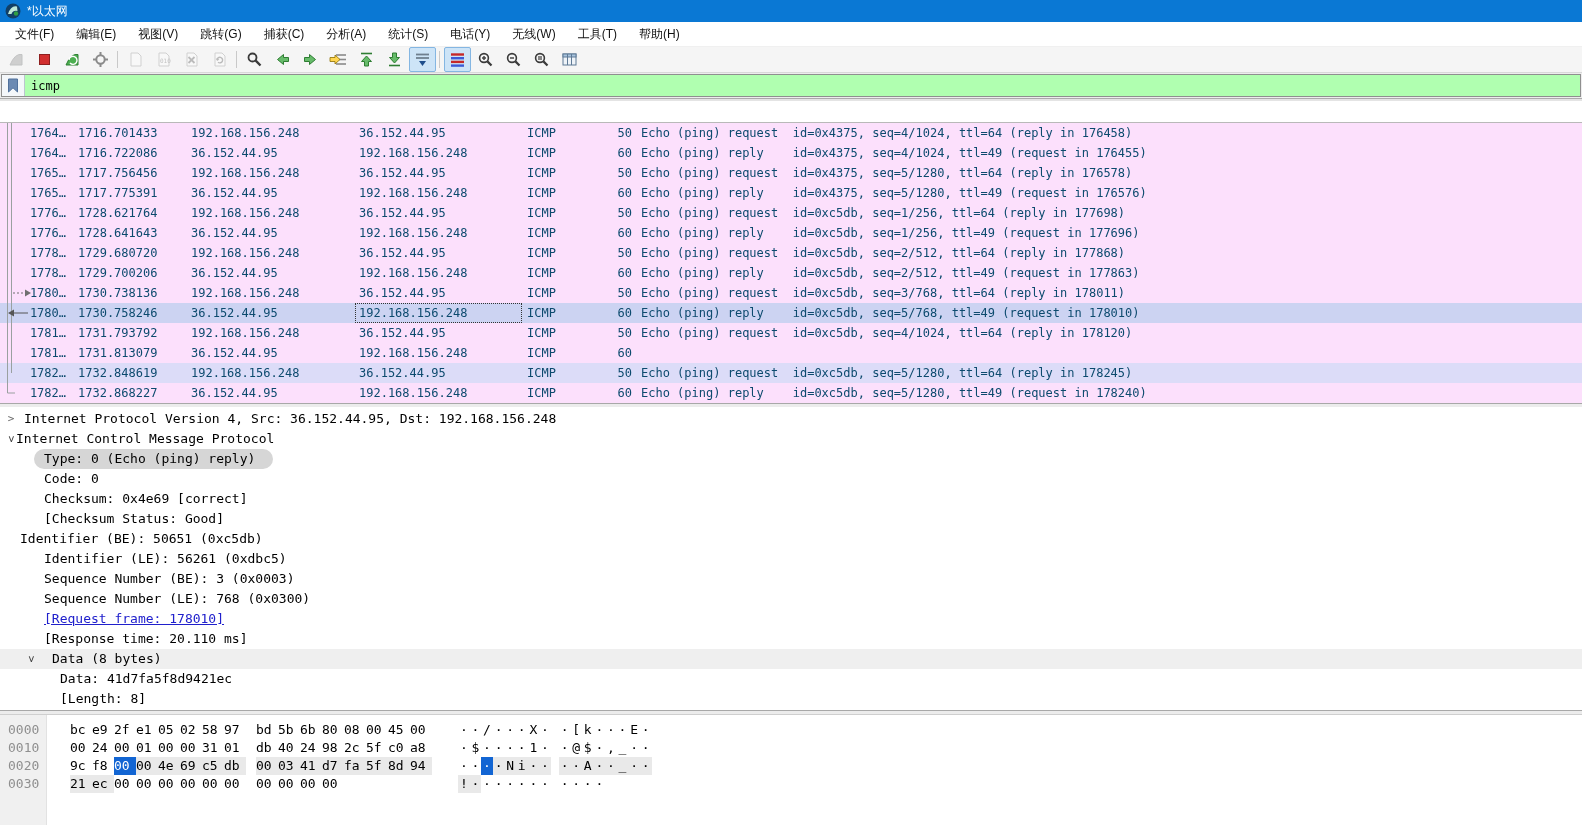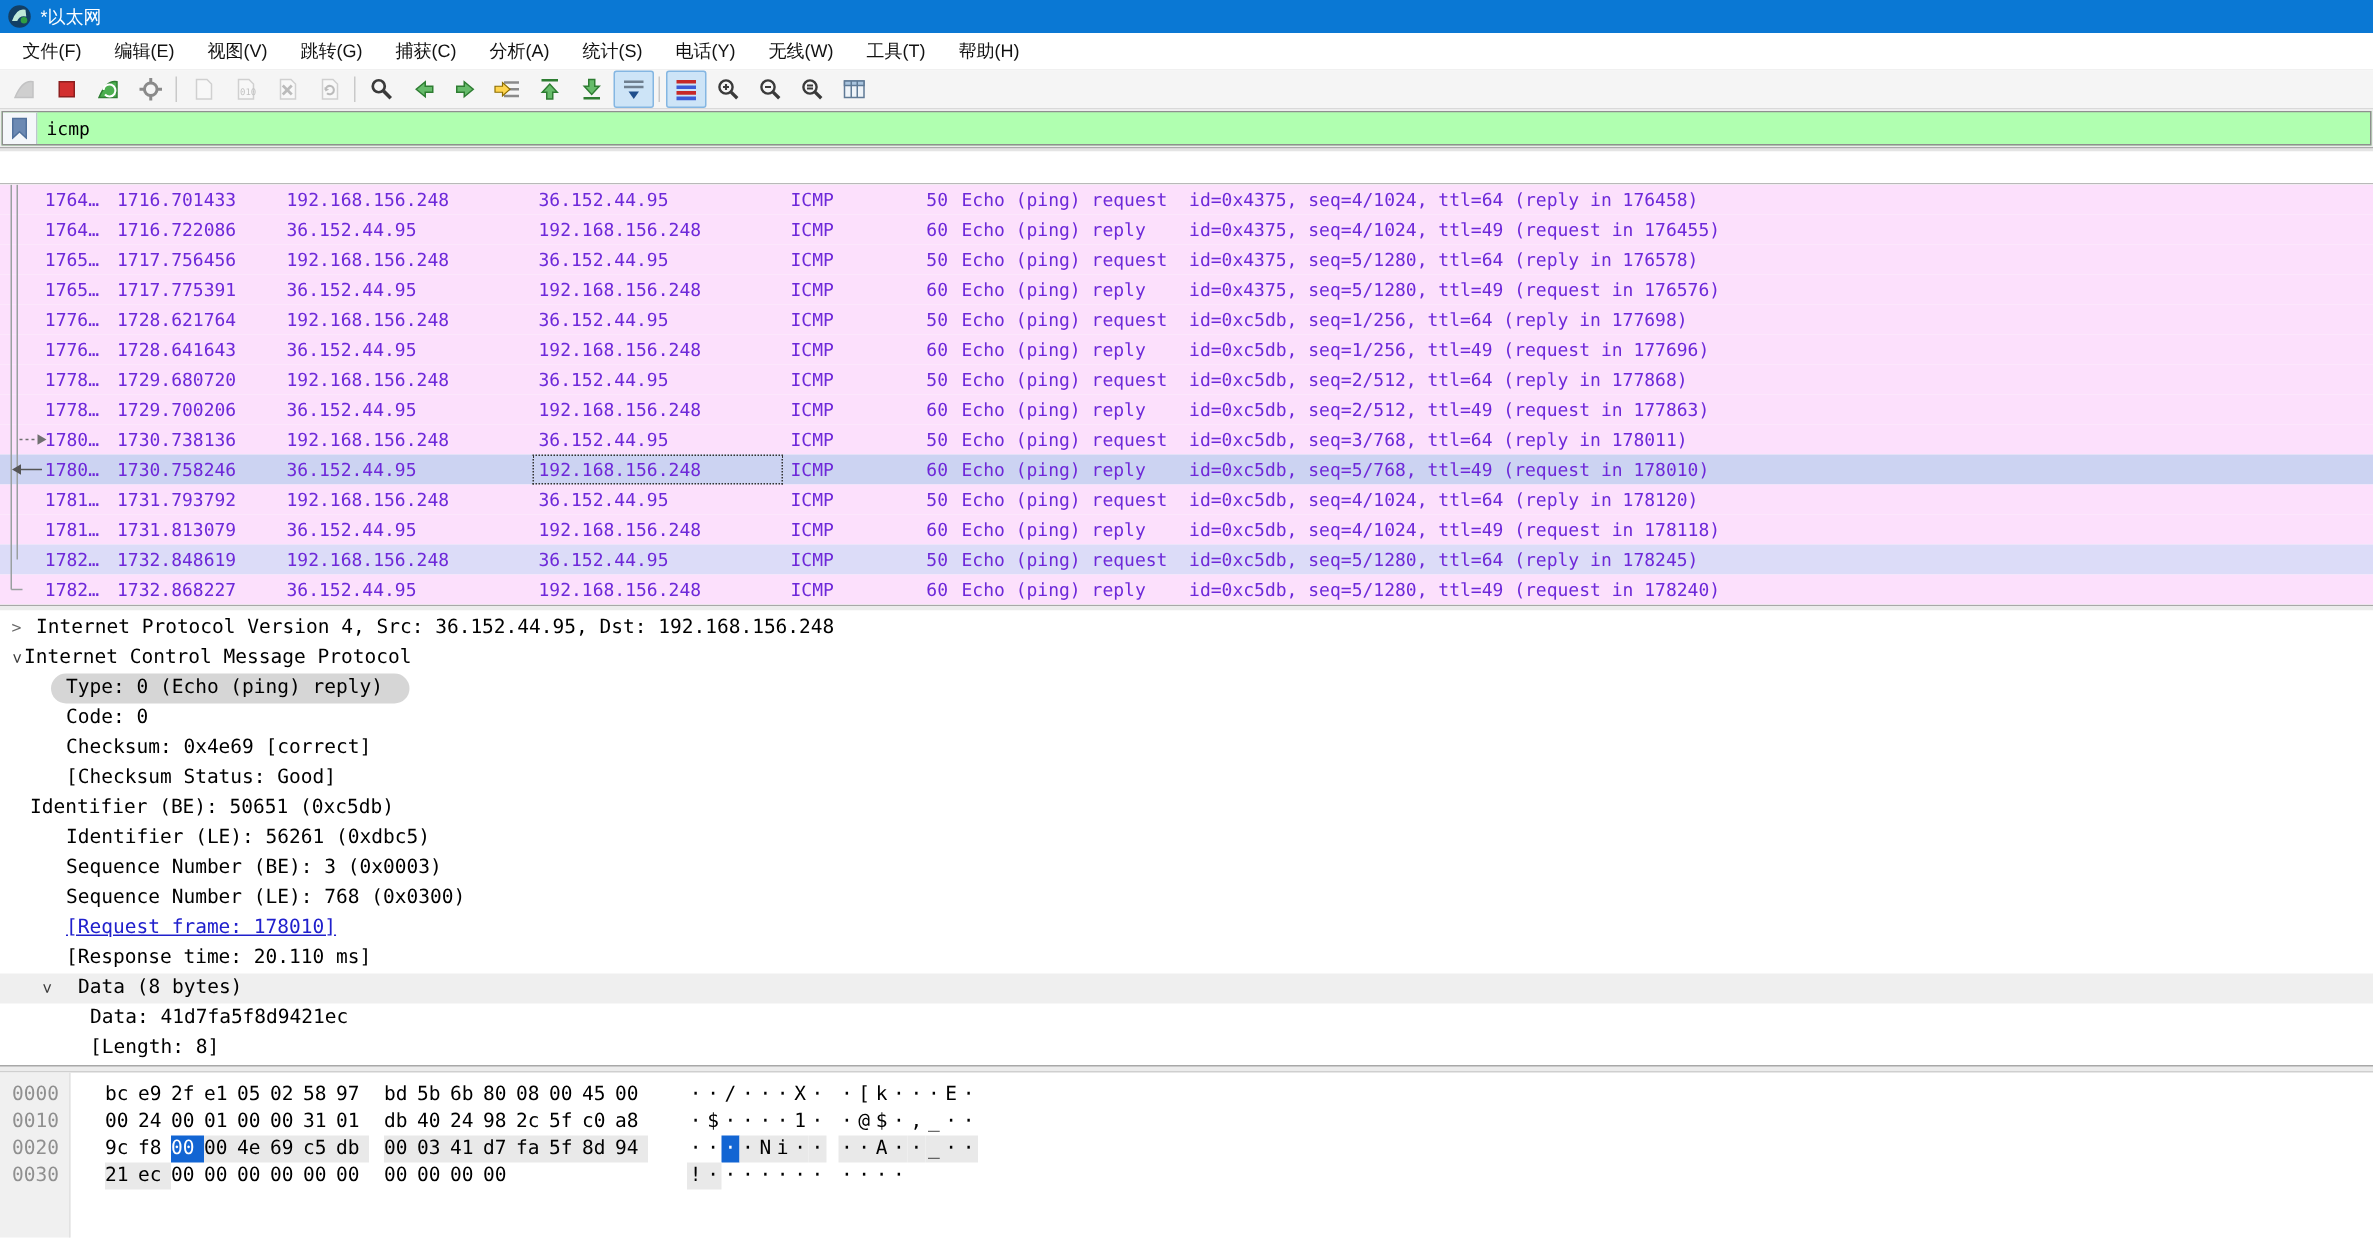--- a/index.html
+++ b/index.html
@@ -26,21 +26,21 @@
   .bookmark{width:22px;background:#f4f7fa;border-right:1px solid #bcC6cf;display:flex;align-items:center;justify-content:center;}
   .filter-input{flex:1;border:none;outline:none;background:var(--filterbg,#b0ffb0);
     font-family:"DejaVu Sans Mono","Liberation Mono",monospace;font-size:12px;padding:0 6px;color:#000;}
   
   .thin-split{height:2px;background:#e4e4e4;}
   .pkt-header{height:21px;background:#fff;border-bottom:1px solid #b9b9b9;display:flex;
     font-family:"DejaVu Sans Mono","Liberation Mono",monospace;font-size:12px;color:#000;}
   .hcell{border-right:1px solid #c9c9c9;padding:3px 0 0 4px;box-sizing:border-box;white-space:nowrap;overflow:hidden;margin-top:27px;}
   .pkt-rows{position:relative;height:280px;overflow:hidden;background:#fff;}
   .prow{display:flex;height:20px;line-height:20px;font-family:"DejaVu Sans Mono","Liberation Mono",monospace;
-    font-size:12px;color:#6d28d9;background:var(--rowpink,#fce0fc);white-space:pre;}
+    font-size:12px;color:#0c4a6e;background:var(--rowpink,#fce0fc);white-space:pre;}
   .prow.selected{background:var(--rowsel,#ccd3f2);}
   .prow.hover{background:var(--rowhover,#dcdcf8);}
   .pcell{box-sizing:border-box;overflow:hidden;white-space:pre;}
   .c-no{width:73px;text-align:right;padding-right:7px;}
   .c-time{width:114px;padding-left:5px;}
   .c-src{width:168px;padding-left:4px;}
   .c-dst{width:167px;padding-left:4px;}
   .c-proto{width:65px;padding-left:5px;}
   .c-len{width:50px;text-align:right;padding-right:5px;}
   .c-info{flex:1;padding-left:4px;}
@@ -282,21 +282,21 @@
     <div class="prow"><div class="pcell c-no">1764…</div><div class="pcell c-time">1716.722086</div><div class="pcell c-src">36.152.44.95</div><div class="pcell c-dst">192.168.156.248</div><div class="pcell c-proto">ICMP</div><div class="pcell c-len">60</div><div class="pcell c-info">Echo (ping) reply    id=0x4375, seq=4/1024, ttl=49 (request in 176455)</div></div>
     <div class="prow"><div class="pcell c-no">1765…</div><div class="pcell c-time">1717.756456</div><div class="pcell c-src">192.168.156.248</div><div class="pcell c-dst">36.152.44.95</div><div class="pcell c-proto">ICMP</div><div class="pcell c-len">50</div><div class="pcell c-info">Echo (ping) request  id=0x4375, seq=5/1280, ttl=64 (reply in 176578)</div></div>
     <div class="prow"><div class="pcell c-no">1765…</div><div class="pcell c-time">1717.775391</div><div class="pcell c-src">36.152.44.95</div><div class="pcell c-dst">192.168.156.248</div><div class="pcell c-proto">ICMP</div><div class="pcell c-len">60</div><div class="pcell c-info">Echo (ping) reply    id=0x4375, seq=5/1280, ttl=49 (request in 176576)</div></div>
     <div class="prow"><div class="pcell c-no">1776…</div><div class="pcell c-time">1728.621764</div><div class="pcell c-src">192.168.156.248</div><div class="pcell c-dst">36.152.44.95</div><div class="pcell c-proto">ICMP</div><div class="pcell c-len">50</div><div class="pcell c-info">Echo (ping) request  id=0xc5db, seq=1/256, ttl=64 (reply in 177698)</div></div>
     <div class="prow"><div class="pcell c-no">1776…</div><div class="pcell c-time">1728.641643</div><div class="pcell c-src">36.152.44.95</div><div class="pcell c-dst">192.168.156.248</div><div class="pcell c-proto">ICMP</div><div class="pcell c-len">60</div><div class="pcell c-info">Echo (ping) reply    id=0xc5db, seq=1/256, ttl=49 (request in 177696)</div></div>
     <div class="prow"><div class="pcell c-no">1778…</div><div class="pcell c-time">1729.680720</div><div class="pcell c-src">192.168.156.248</div><div class="pcell c-dst">36.152.44.95</div><div class="pcell c-proto">ICMP</div><div class="pcell c-len">50</div><div class="pcell c-info">Echo (ping) request  id=0xc5db, seq=2/512, ttl=64 (reply in 177868)</div></div>
     <div class="prow"><div class="pcell c-no">1778…</div><div class="pcell c-time">1729.700206</div><div class="pcell c-src">36.152.44.95</div><div class="pcell c-dst">192.168.156.248</div><div class="pcell c-proto">ICMP</div><div class="pcell c-len">60</div><div class="pcell c-info">Echo (ping) reply    id=0xc5db, seq=2/512, ttl=49 (request in 177863)</div></div>
     <div class="prow"><div class="pcell c-no">1780…</div><div class="pcell c-time">1730.738136</div><div class="pcell c-src">192.168.156.248</div><div class="pcell c-dst">36.152.44.95</div><div class="pcell c-proto">ICMP</div><div class="pcell c-len">50</div><div class="pcell c-info">Echo (ping) request  id=0xc5db, seq=3/768, ttl=64 (reply in 178011)</div></div>
     <div class="prow selected"><div class="pcell c-no">1780…</div><div class="pcell c-time">1730.758246</div><div class="pcell c-src">36.152.44.95</div><div class="pcell c-dst focus-cell">192.168.156.248</div><div class="pcell c-proto">ICMP</div><div class="pcell c-len">60</div><div class="pcell c-info">Echo (ping) reply    id=0xc5db, seq=5/768, ttl=49 (request in 178010)</div></div>
     <div class="prow"><div class="pcell c-no">1781…</div><div class="pcell c-time">1731.793792</div><div class="pcell c-src">192.168.156.248</div><div class="pcell c-dst">36.152.44.95</div><div class="pcell c-proto">ICMP</div><div class="pcell c-len">50</div><div class="pcell c-info">Echo (ping) request  id=0xc5db, seq=4/1024, ttl=64 (reply in 178120)</div></div>
-    <div class="prow"><div class="pcell c-no">1781…</div><div class="pcell c-time">1731.813079</div><div class="pcell c-src">36.152.44.95</div><div class="pcell c-dst">192.168.156.248</div><div class="pcell c-proto">ICMP</div><div class="pcell c-len">60</div><div class="pcell c-info">Echo (ping) reply    id=0xc5db, seq=4/1024, ttl=49 (request in 178118)</div></div>
+    <div class="prow"><div class="pcell c-no">1781…</div><div class="pcell c-time">1731.813079</div><div class="pcell c-src">36.152.44.95</div><div class="pcell c-dst">192.168.156.248</div><div class="pcell c-proto">ICMP</div><div class="pcell c-len">60</div></div>
     <div class="prow hover"><div class="pcell c-no">1782…</div><div class="pcell c-time">1732.848619</div><div class="pcell c-src">192.168.156.248</div><div class="pcell c-dst">36.152.44.95</div><div class="pcell c-proto">ICMP</div><div class="pcell c-len">50</div><div class="pcell c-info">Echo (ping) request  id=0xc5db, seq=5/1280, ttl=64 (reply in 178245)</div></div>
     <div class="prow"><div class="pcell c-no">1782…</div><div class="pcell c-time">1732.868227</div><div class="pcell c-src">36.152.44.95</div><div class="pcell c-dst">192.168.156.248</div><div class="pcell c-proto">ICMP</div><div class="pcell c-len">60</div><div class="pcell c-info">Echo (ping) reply    id=0xc5db, seq=5/1280, ttl=49 (request in 178240)</div></div>
     <svg class="rowmargin" width="34" height="280">
     <line x1="7.5" y1="0" x2="7.5" y2="270" stroke="#9aa0a0" stroke-width="1"></line>
     <line x1="11.5" y1="0" x2="11.5" y2="250" stroke="#9aa0a0" stroke-width="1"></line>
     <line x1="7.5" y1="270" x2="15" y2="270" stroke="#9aa0a0" stroke-width="1"></line>
     <line x1="13" y1="170" x2="25" y2="170" stroke="#707070" stroke-width="1" stroke-dasharray="2,2"></line>
     <path d="M25 166.5 L31 170 L25 173.5 Z" fill="#707070"></path>
     <line x1="14" y1="190" x2="28" y2="190" stroke="#555" stroke-width="1"></line>
     <path d="M14 186.5 L8 190 L14 193.5 Z" fill="#555"></path>

